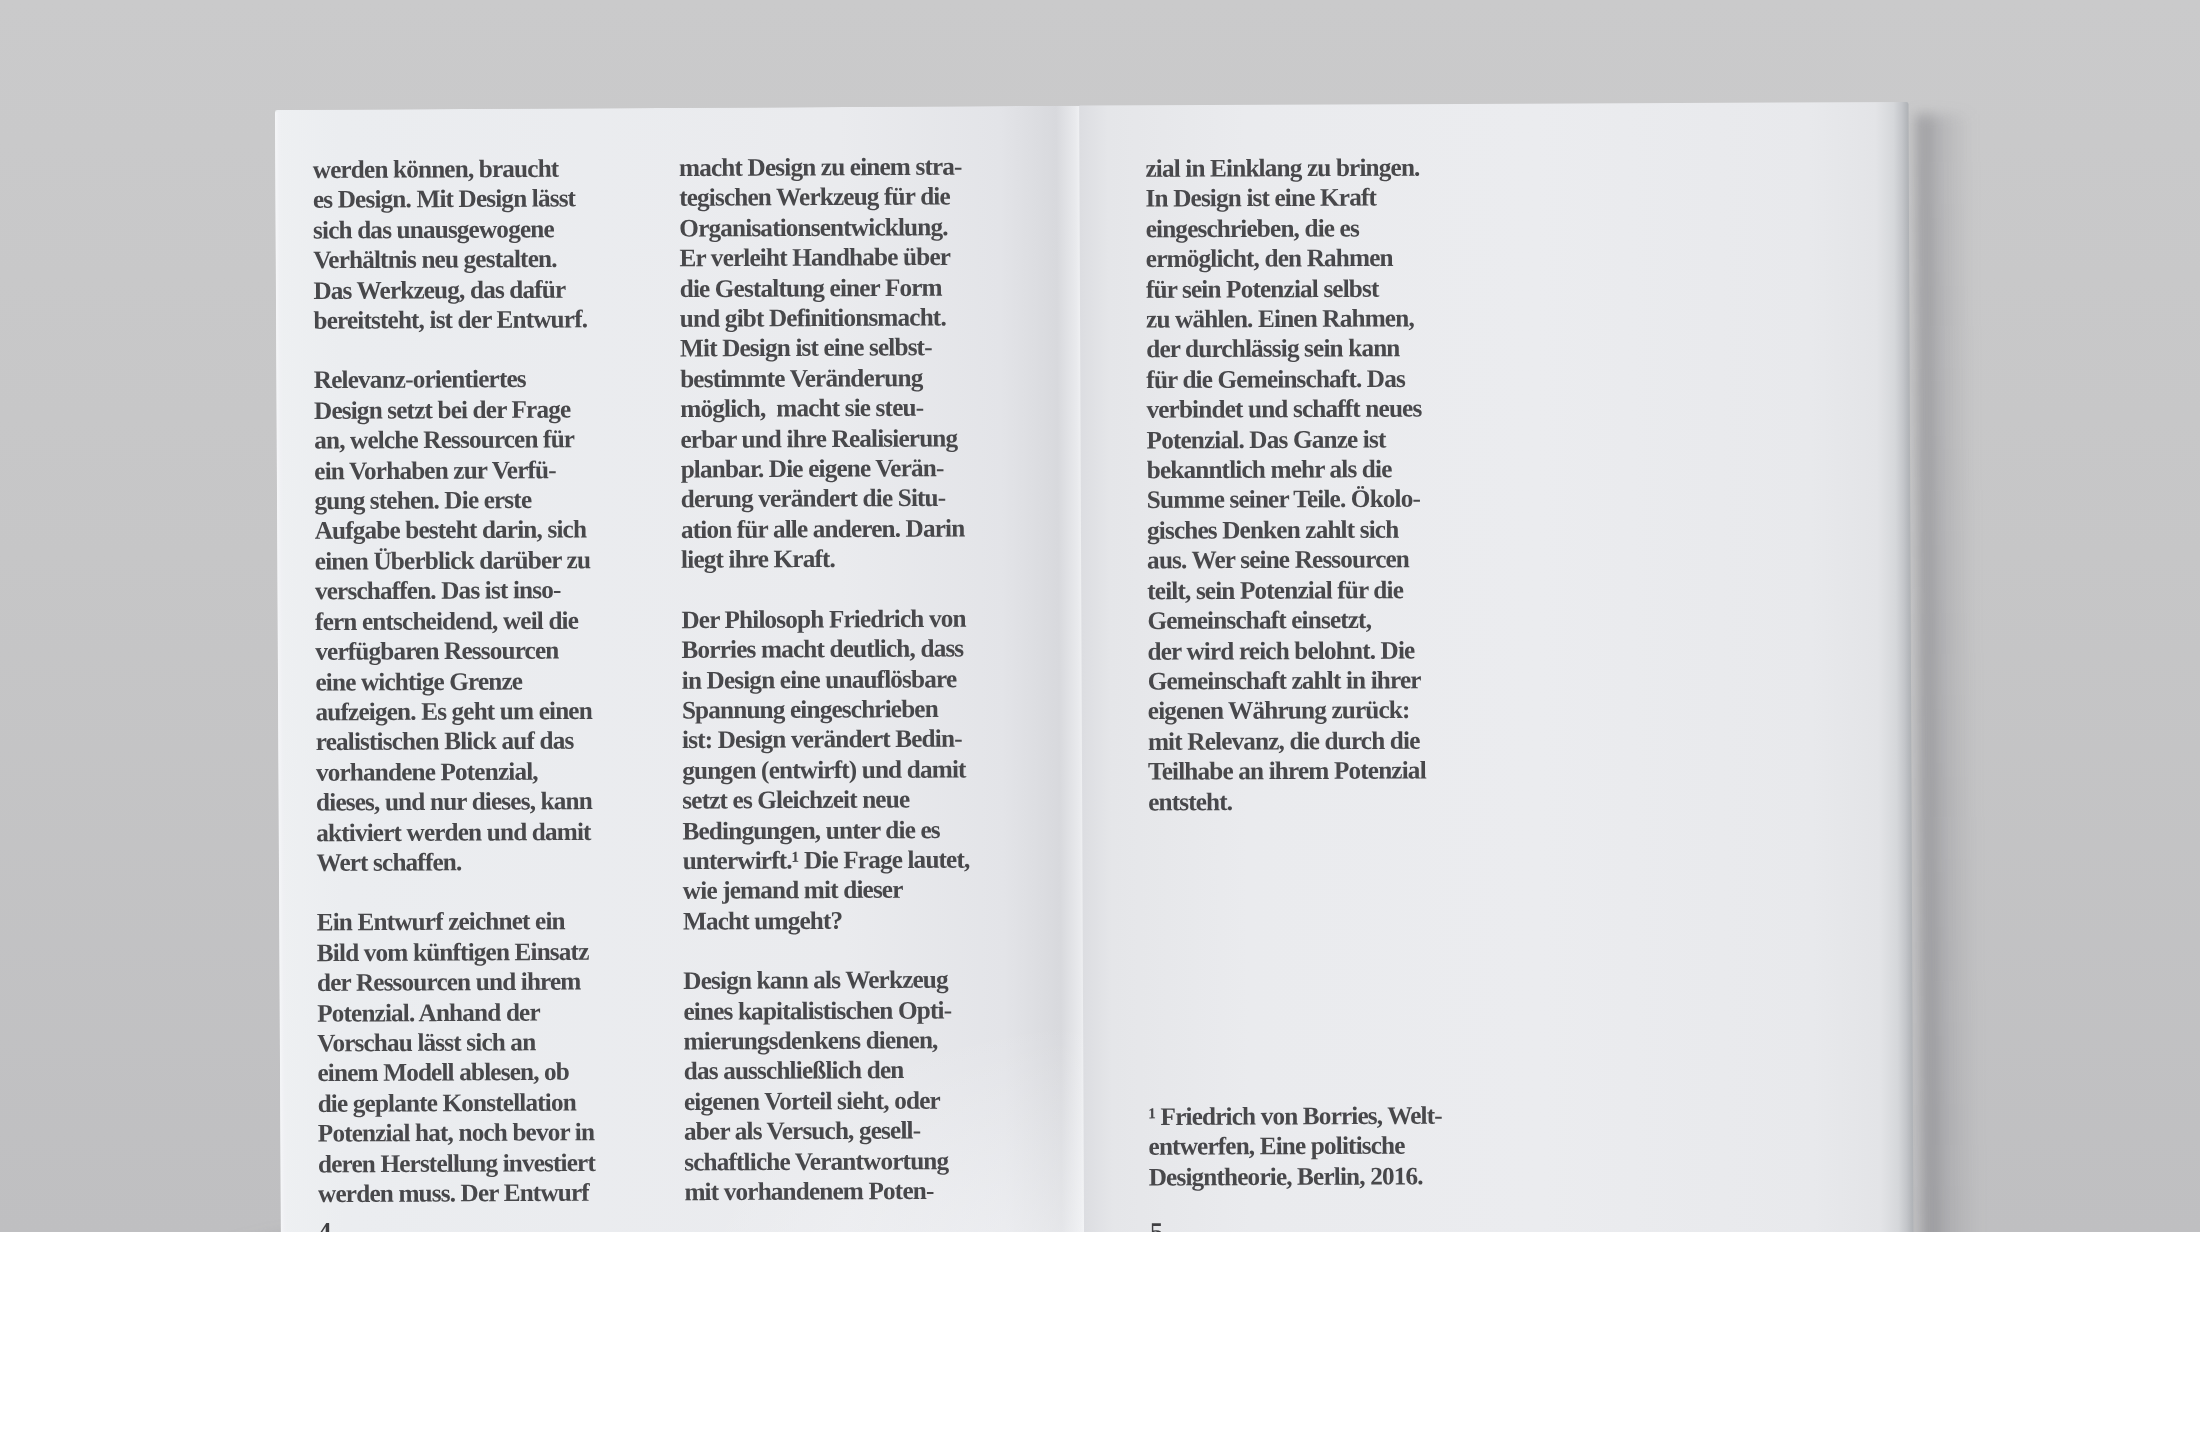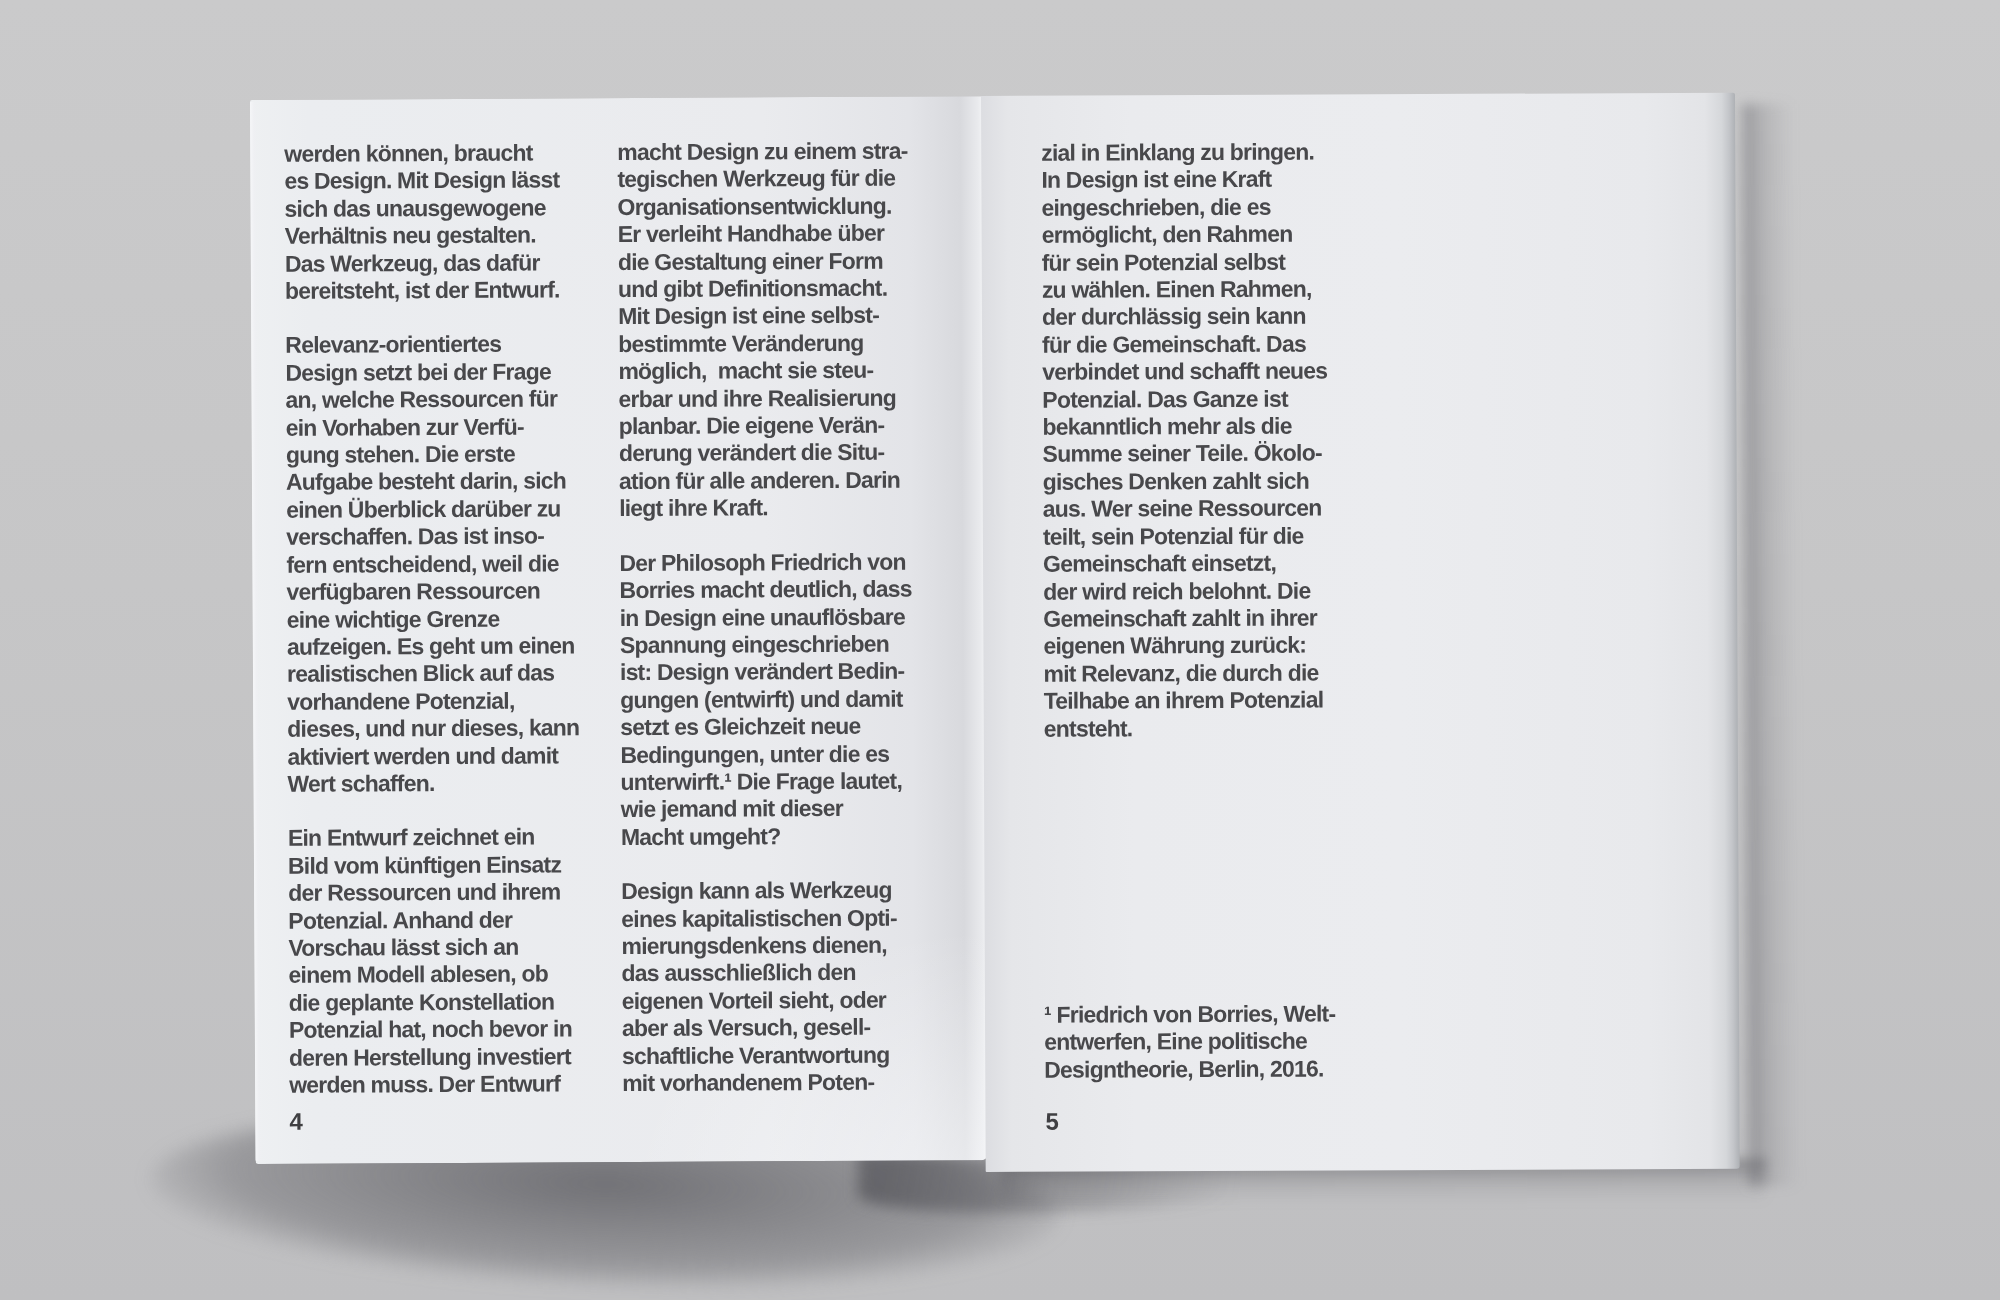--- a/index.html
+++ b/index.html
@@ -1,19 +1,19 @@
 <!DOCTYPE html>
 <html><head>
 <meta charset="utf-8">
 <style>
   html,body{margin:0;padding:0;}
   .stage{
-    position:relative;width:2000px;height:1300px;overflow:hidden;
+    position:relative;width:2000px;height:1120px;overflow:hidden;
     background:linear-gradient(180deg,#cacacb 0%,#c6c6c7 45%,#bfbfc1 100%);
-    font-family:Liberation Sans, sans-serif;
+    font-family:Liberation Serif, serif;
   }
   
   .sh{position:absolute;pointer-events:none;}
   .sh-swoosh{
     left:150px;top:1112px;width:910px;height:172px;border-radius:50%;
     background:radial-gradient(ellipse at 50% 42%,rgba(99,99,104,0.85),rgba(99,99,104,0.42) 58%,rgba(99,99,104,0) 76%);
     transform:rotate(2.4deg);filter:blur(9px);
   }
   .sh-gutter{
     left:858px;top:1156px;width:440px;height:58px;border-radius:0 0 75% 25%;

